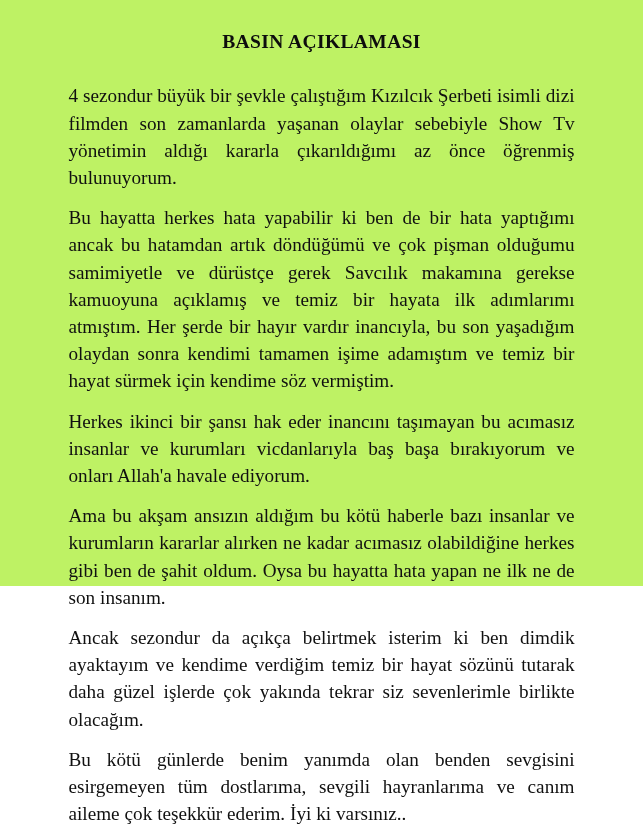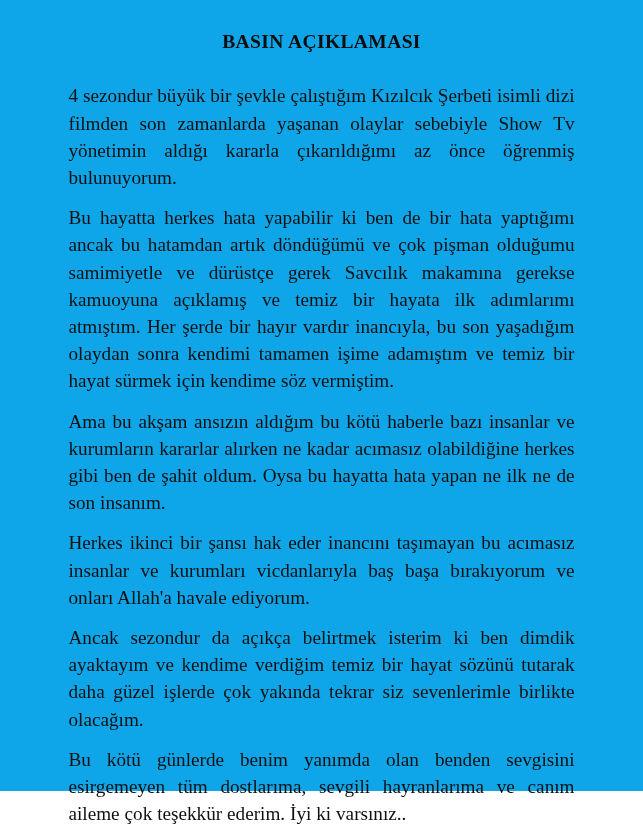--- a/index.html
+++ b/index.html
@@ -11,22 +11,22 @@
     width: 643px;
     height: 827px;
     overflow: hidden;
     font-family: "Liberation Serif", "DejaVu Serif", serif;
     color: #111111;
     -webkit-font-smoothing: antialiased;
   }
   .page {
     position: relative;
     width: 643px;
-    height: 791px;
-    background: #0ea5e9;
+    height: 586px;
+    background: #bef264;
     box-sizing: border-box;
   }
   .doc-title {
     text-align: center;
     font-weight: bold;
     font-size: 19.5px;
     letter-spacing: 0.4px;
     margin: 0;
     padding-top: 30px;
     line-height: 1.2;
@@ -58,22 +58,22 @@
 <div class="page">
 
   <h1 class="doc-title">BASIN AÇIKLAMASI</h1>
 
   <div class="body-wrap">
 
     <p class="para">4 sezondur büyük bir şevkle çalıştığım Kızılcık Şerbeti isimli dizi filmden son zamanlarda yaşanan olaylar sebebiyle Show Tv yönetimin aldığı kararla çıkarıldığımı az önce öğrenmiş bulunuyorum.</p>
 
     <p class="para">Bu hayatta herkes hata yapabilir ki ben de bir hata yaptığımı ancak bu hatamdan artık döndüğümü ve çok pişman olduğumu samimiyetle ve dürüstçe gerek Savcılık makamına gerekse kamuoyuna açıklamış ve temiz bir hayata ilk adımlarımı atmıştım. Her şerde bir hayır vardır inancıyla, bu son yaşadığım olaydan sonra kendimi tamamen işime adamıştım ve temiz bir hayat sürmek için kendime söz vermiştim.</p>
 
+    <p class="para">Herkes ikinci bir şansı hak eder inancını taşımayan bu acımasız insanlar ve kurumları vicdanlarıyla baş başa bırakıyorum ve onları Allah'a havale ediyorum.</p>
+
     <p class="para">Ama bu akşam ansızın aldığım bu kötü haberle bazı insanlar ve kurumların kararlar alırken ne kadar acımasız olabildiğine herkes gibi ben de şahit oldum. Oysa bu hayatta hata yapan ne ilk ne de son insanım.</p>
-
-    <p class="para">Herkes ikinci bir şansı hak eder inancını taşımayan bu acımasız insanlar ve kurumları vicdanlarıyla baş başa bırakıyorum ve onları Allah'a havale ediyorum.</p>
 
     <p class="para">Ancak sezondur da açıkça belirtmek isterim ki ben dimdik ayaktayım ve kendime verdiğim temiz bir hayat sözünü tutarak daha güzel işlerde çok yakında tekrar siz sevenlerimle birlikte olacağım.</p>
 
     <p class="para">Bu kötü günlerde benim yanımda olan benden sevgisini esirgemeyen tüm dostlarıma, sevgili hayranlarıma ve canım aileme çok teşekkür ederim. İyi ki varsınız..</p>
 
   </div>
 </div>
 
 </body></html>

